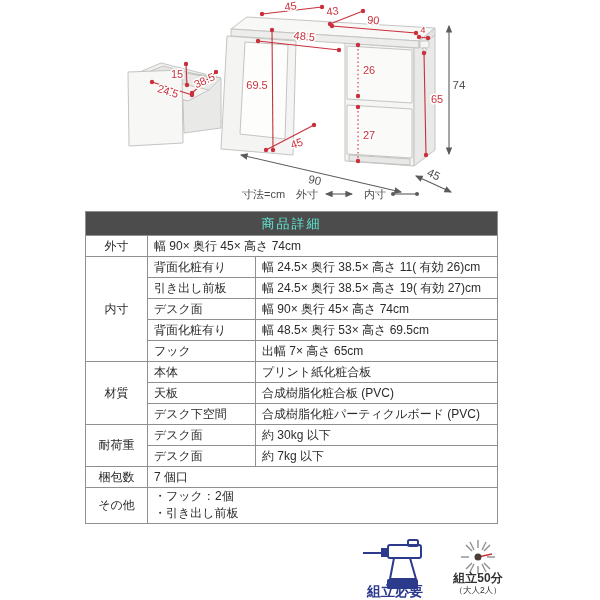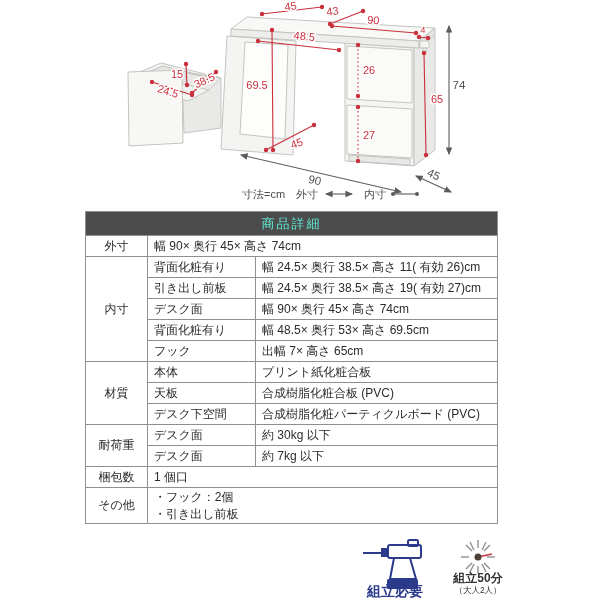--- a/index.html
+++ b/index.html
@@ -26,21 +26,21 @@
     border-collapse:collapse;table-layout:fixed;background:#fff;
   }
   #spec-table th,#spec-table td{border:1px solid #8f8f8f;overflow:hidden;white-space:nowrap;}
   #spec-table th.ttl{
     background:#4c4c4c;color:#5eead4;font-weight:normal;
     font-size:13px;height:21px;letter-spacing:2px;text-align:center;
   }
   #spec-table td{font-size:12px;color:#2b2b2b;height:20px;padding:0 20px 0 6px;}
   #spec-table td.cat{text-align:center;padding:0 1px;}
   #spec-table tr.tall td{height:35px;}
-  #spec-table td .line{line-height:17px;}
+  #spec-table td .line{line-height:17px;font-family:Liberation Mono, monospace;}
 
   .footT-navy{fill:#2c3a8c;font-size:14px;font-weight:bold;}
   .footT-main{fill:#333333;font-size:12px;font-weight:bold;}
   .footT-sub{fill:#333333;font-size:8.5px;}
 </style>
 </head>
 <body>
 
 <div id="canvas">
 
@@ -200,21 +200,21 @@
       <td class="cat" rowspan="2">耐荷重</td>
       <td>デスク面</td>
       <td>約 30kg 以下</td>
     </tr>
     <tr>
       <td>デスク面</td>
       <td>約 7kg 以下</td>
     </tr>
     <tr>
       <td class="cat">梱包数</td>
-      <td colspan="2">1 個口</td>
+      <td colspan="2">7 個口</td>
     </tr>
     <tr class="tall">
       <td class="cat">その他</td>
       <td colspan="2">
         <div class="line">・フック：2個</div>
         <div class="line">・引き出し前板</div>
       </td>
     </tr>
   </tbody>
     </table>

